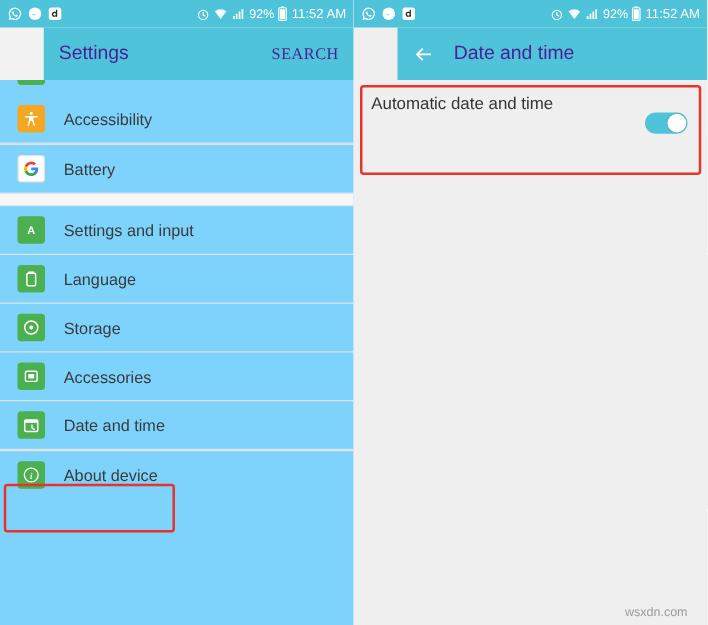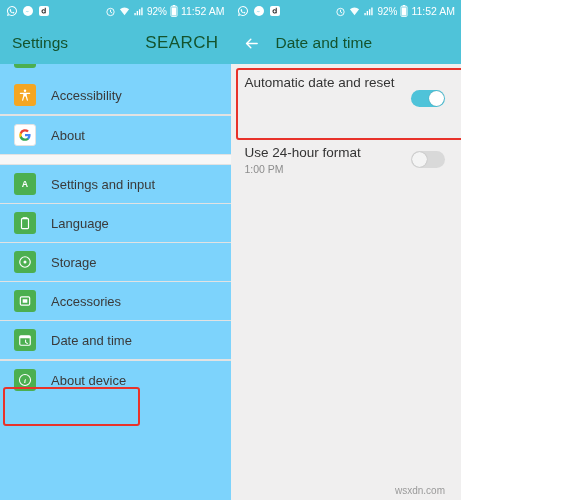--- a/index.html
+++ b/index.html
@@ -2,21 +2,21 @@
 <html><head>
 <meta charset="utf-8">
 <style>
   * { box-sizing: border-box; margin: 0; padding: 0; }
   html, body {
     width: 566px; height: 500px;
     font-family: "Liberation Sans", sans-serif;
     background: #ffffff;
     overflow: hidden;
   }
-  .screens { display: flex; width: 461px; height: 500px; }
+  .screens { display: flex; width: 566px; height: 500px; }
   .phone { position: relative; overflow: hidden; }
   .phone.left { width: 283px; height: 500px; background: #f2f2f2; }
   .phone.right { width: 283px; height: 500px; background: #f0efef; }
 
   
   .statusbar {
     height: 22px;
     background: #4fc3d9;
     display: flex;
     align-items: center;
@@ -31,24 +31,25 @@
   .sb-time { font-size: 10.5px; letter-spacing: 0; }
   .batt-txt { font-size: 10px; }
 
   
   .appbar {
     height: 42px;
     background: #4fc3d9;
     display: flex;
     align-items: center;
     padding: 0 12px;
-    color: #14532d;
+    color: #4c1d95;
+    margin-left: 35px;
   }
   .appbar-title { font-size: 15.5px; font-weight: normal; }
-  .appbar-action { margin-left: auto; font-size: 17px; letter-spacing: .4px; }
+  .appbar-action { margin-left: auto; font-size: 13px; letter-spacing: .4px; font-family: Liberation Serif, serif; }
   .back-arrow { margin-right: 16px; display: inline-flex; }
 
   
   .list { background: #7dd3fc; height: calc(500px - 64px); position: relative; }
   .row {
     display: flex; align-items: center;
     height: 38px;
     padding-left: 14px;
     position: relative;
   }
@@ -193,21 +194,21 @@
 
       <div class="row">
         <span class="ico" style="background:#ffffff;border:1px solid #e2e2e2;color:#4285f4;font-size:13px;font-weight:bold;">
           <svg width="14" height="14" viewBox="0 0 24 24">
               <path fill="#4285F4" d="M21.6 12.2c0-.7-.1-1.3-.2-2H12v3.8h5.4a4.6 4.6 0 01-2 3v2.5h3.2c1.9-1.7 3-4.3 3-7.3z"></path>
               <path fill="#34A853" d="M12 22c2.7 0 5-.9 6.6-2.5l-3.2-2.5c-.9.6-2 1-3.4 1-2.6 0-4.8-1.8-5.6-4.1H3.1v2.6A10 10 0 0012 22z"></path>
               <path fill="#FBBC05" d="M6.4 13.9a6 6 0 010-3.8V7.5H3.1a10 10 0 000 9l3.3-2.6z"></path>
               <path fill="#EA4335" d="M12 5.9c1.5 0 2.8.5 3.8 1.5l2.8-2.8A10 10 0 003.1 7.5l3.3 2.6C7.2 7.7 9.4 5.9 12 5.9z"></path>
             </svg>
         </span>
-        <span class="label">About</span>
+        <span class="label">Battery</span>
       </div>
       <div class="divider"></div>
 
 
       <div class="group-gap"></div>
       <div class="divider"></div>
 
       <div class="row">
         <span class="ico" style="background:#4caf50">
           <svg width="14" height="14" viewBox="0 0 24 24">
@@ -335,33 +336,26 @@
         <svg width="17" height="17" viewBox="0 0 24 24">
             <path d="M20 12H5M11 6l-6 6 6 6" stroke="#ffffff" stroke-width="2" fill="none" stroke-linecap="round" stroke-linejoin="round"></path>
           </svg>
       </span>
       <span class="appbar-title">Date and time</span>
     </div>
 
     <div class="r-body">
 
       <div class="card" style="position:relative;">
-        <div class="card-title">Automatic date and reset</div>
+        <div class="card-title">Automatic date and time</div>
         <div class="toggle on" style="right:16px; top:26px;">
           <div class="knob"></div>
         </div>
       </div>
 
-      <div style="position:relative; padding:14px 14px 14px 14px; margin-top:24px;">
-        <div class="row2-title">Use 24-hour format</div>
-        <div class="row2-sub">1:00 PM</div>
-        <div class="toggle off" style="right:16px; top:20px;">
-          <div class="knob"></div>
-        </div>
-      </div>
 
       <div class="hl-box" style="left:5px; top:4px; width:273px; height:72px;"></div>
 
       <div class="watermark">wsxdn.com</div>
     </div>
   </div>
 
 </div>
 
 </body></html>

